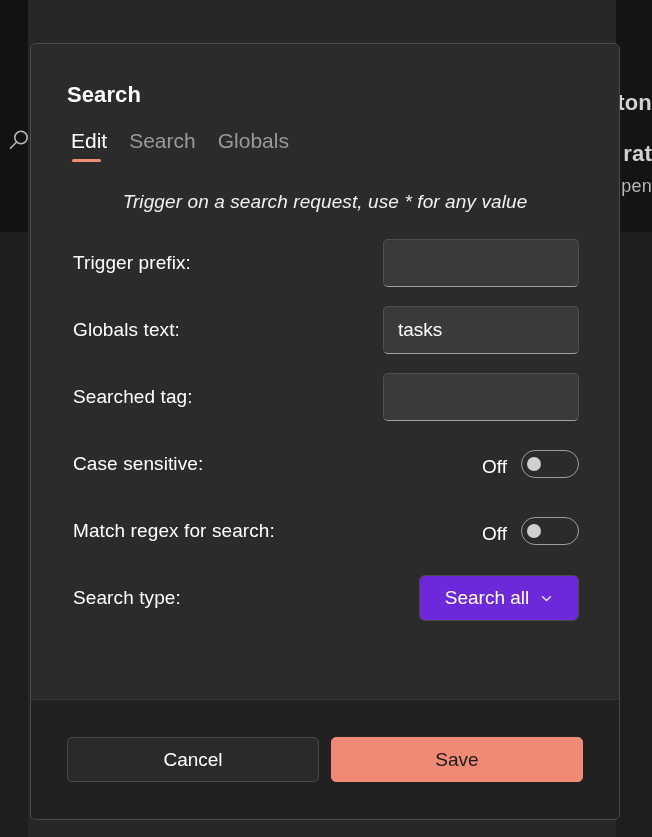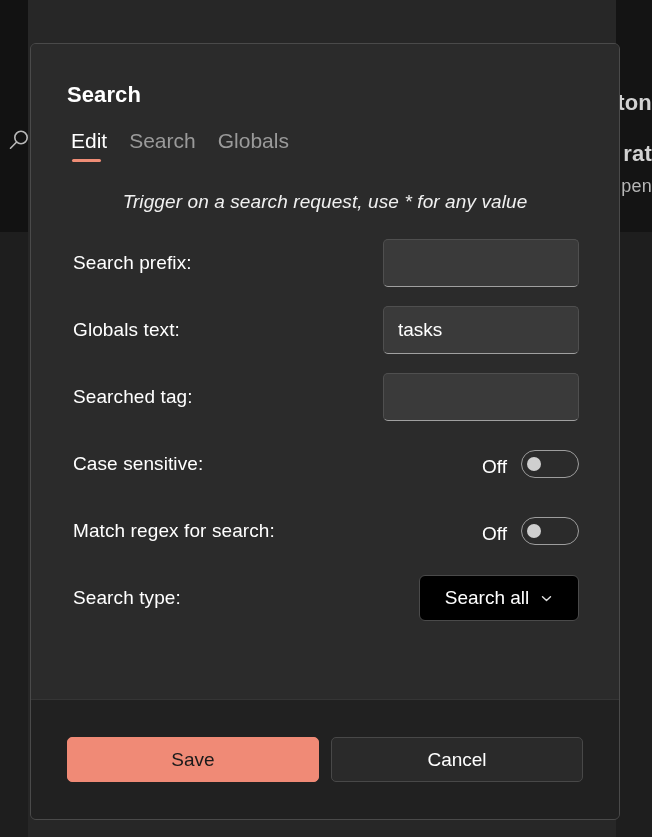--- a/index.html
+++ b/index.html
@@ -200,21 +200,21 @@
     background: #cfcfcf;
   }
 
   .select {
     display: flex;
     align-items: center;
     justify-content: center;
     gap: 11px;
     width: 160px;
     height: 46px;
-    background: #000000;
+    background: #6d28d9;
     border: 1px solid #4a4a4a;
     border-radius: 6px;
     cursor: pointer;
     padding: 0 12px;
   }
   .select-label {
     font-size: 19px;
     color: #ffffff;
   }
   .chev {
@@ -290,21 +290,21 @@
       <div class="tab active">Edit</div>
       <div class="tab">Search</div>
       <div class="tab">Globals</div>
     </div>
 
     <div class="description">Trigger on a search request, use * for any value</div>
 
     <div class="form">
 
       <div class="row">
-        <div class="row-label">Search prefix:</div>
+        <div class="row-label">Trigger prefix:</div>
         <div class="row-control">
           <input class="text-input" type="text" value="" style="">
         </div>
       </div>
 
       <div class="row">
         <div class="row-label">Globals text:</div>
         <div class="row-control">
           <input class="text-input" type="text" value="tasks" style="">
         </div>
@@ -348,17 +348,17 @@
               </svg>
             </span>
           </div>
         </div>
       </div>
 
     </div>
   </div>
 
   <div class="modal-footer">
+    <button class="btn btn-cancel">Cancel</button>
     <button class="btn btn-save">Save</button>
-    <button class="btn btn-cancel">Cancel</button>
   </div>
 
 </div>
 
 </body></html>

